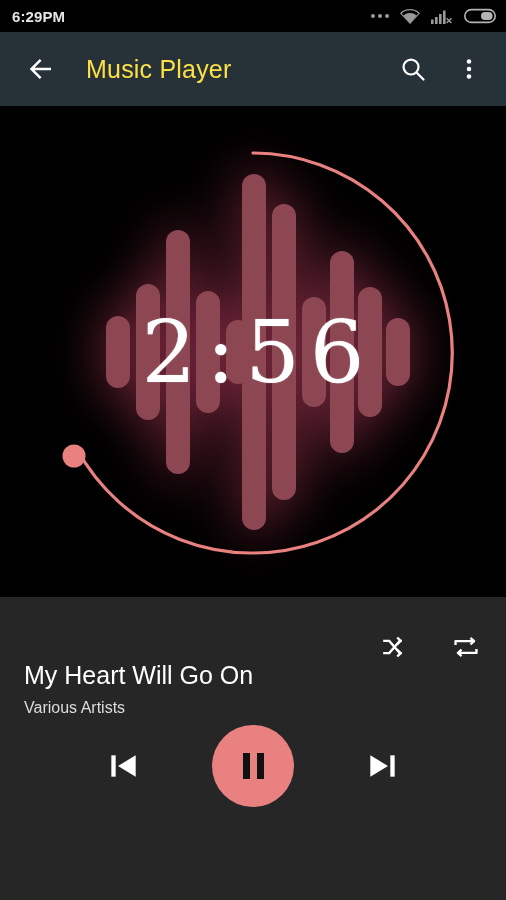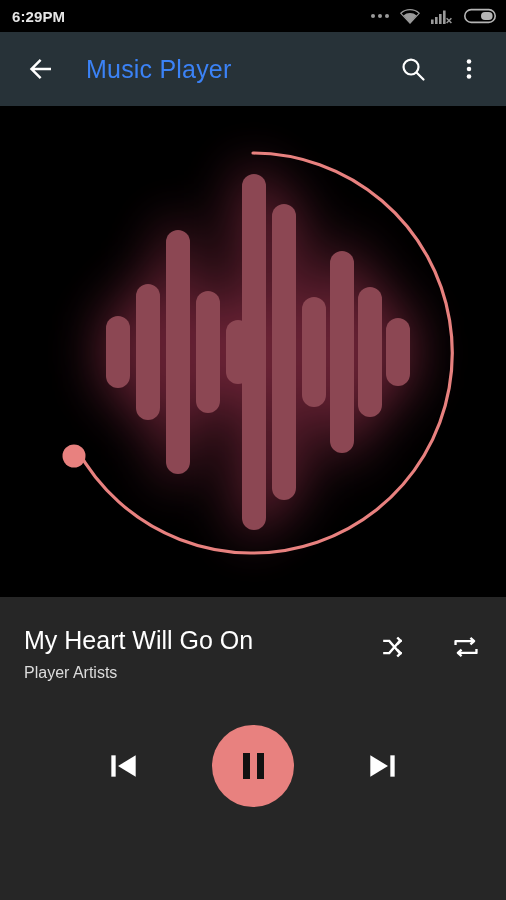--- a/index.html
+++ b/index.html
@@ -65,21 +65,21 @@
     align-items: center;
     box-sizing: border-box;
     padding: 0 20px 0 26px;
   }
   .appbar .back {
     width: 30px; height: 30px;
     flex: 0 0 auto;
     cursor: pointer;
   }
   .appbar .title {
-    color: #3b82f6;
+    color: #fde047;
     font-size: 25px;
     margin-left: 30px;
     font-weight: normal;
     letter-spacing: .2px;
     white-space: nowrap;
   }
   .appbar .spacer { flex: 1 1 auto; }
   .appbar .act {
     width: 34px; height: 34px;
     margin-left: 22px;
@@ -146,21 +146,21 @@
     background: #262626;
   }
   .trackrow {
     position: absolute;
     left: 24px;
     top: 28px;
     right: 20px;
     display: flex;
     align-items: flex-start;
   }
-  .trackmeta { flex: 1 1 auto; min-width: 0; }
+  .trackmeta { flex: 1 1 auto; min-width: 0; margin-top: 35px; }
   .track-title {
     color: #ffffff;
     font-size: 25px;
     line-height: 30px;
     white-space: nowrap;
     overflow: hidden;
     text-overflow: ellipsis;
   }
   .track-artist {
     color: #dcdcdc;
@@ -305,28 +305,29 @@
         <div class="bar" style="left: 330px; width: 24px; height: 202px; top: 145px; background: rgb(140, 71, 83);"></div>
         <div class="bar" style="left: 358px; width: 24px; height: 130px; top: 181px; background: rgb(140, 71, 83);"></div>
         <div class="bar" style="left: 386px; width: 24px; height: 68px; top: 212px; background: rgb(140, 71, 83);"></div>
       </div>
 
     <svg class="arcwrap" viewBox="0 0 506 491">
       <path d="M 253 47 A 200 200 0 1 1 76.6 342.6" fill="none" stroke="#e8817f" stroke-width="3.2" stroke-linecap="round"></path>
       <circle cx="74" cy="350" r="11.5" fill="#e8817f"></circle>
     </svg>
 
+    <div class="timetext">2:56</div>
   </div>
 
   <div class="panel">
 
     <div class="trackrow">
       <div class="trackmeta">
         <div class="track-title">My Heart Will Go On</div>
-        <div class="track-artist">Player Artists</div>
+        <div class="track-artist">Various Artists</div>
       </div>
       <div class="modebtns">
         <span class="modebtn">
           <svg width="30" height="30" viewBox="0 0 24 24">
             <path d="M14.6 4.4 L17.3 7.1 L14.6 9.8" fill="none" stroke="#ffffff" stroke-width="1.9" stroke-linejoin="round"></path>
             <path d="M14.6 14.2 L17.3 16.9 L14.6 19.6" fill="none" stroke="#ffffff" stroke-width="1.9" stroke-linejoin="round"></path>
             <path d="M4.3 7.1 H8.2 L16.6 16.9 H17.3" fill="none" stroke="#ffffff" stroke-width="1.9" stroke-linecap="square"></path>
             <path d="M4.3 16.9 H8.2 L16.6 7.1 H17.3" fill="none" stroke="#ffffff" stroke-width="1.9" stroke-linecap="square"></path>
           </svg>
         </span>

